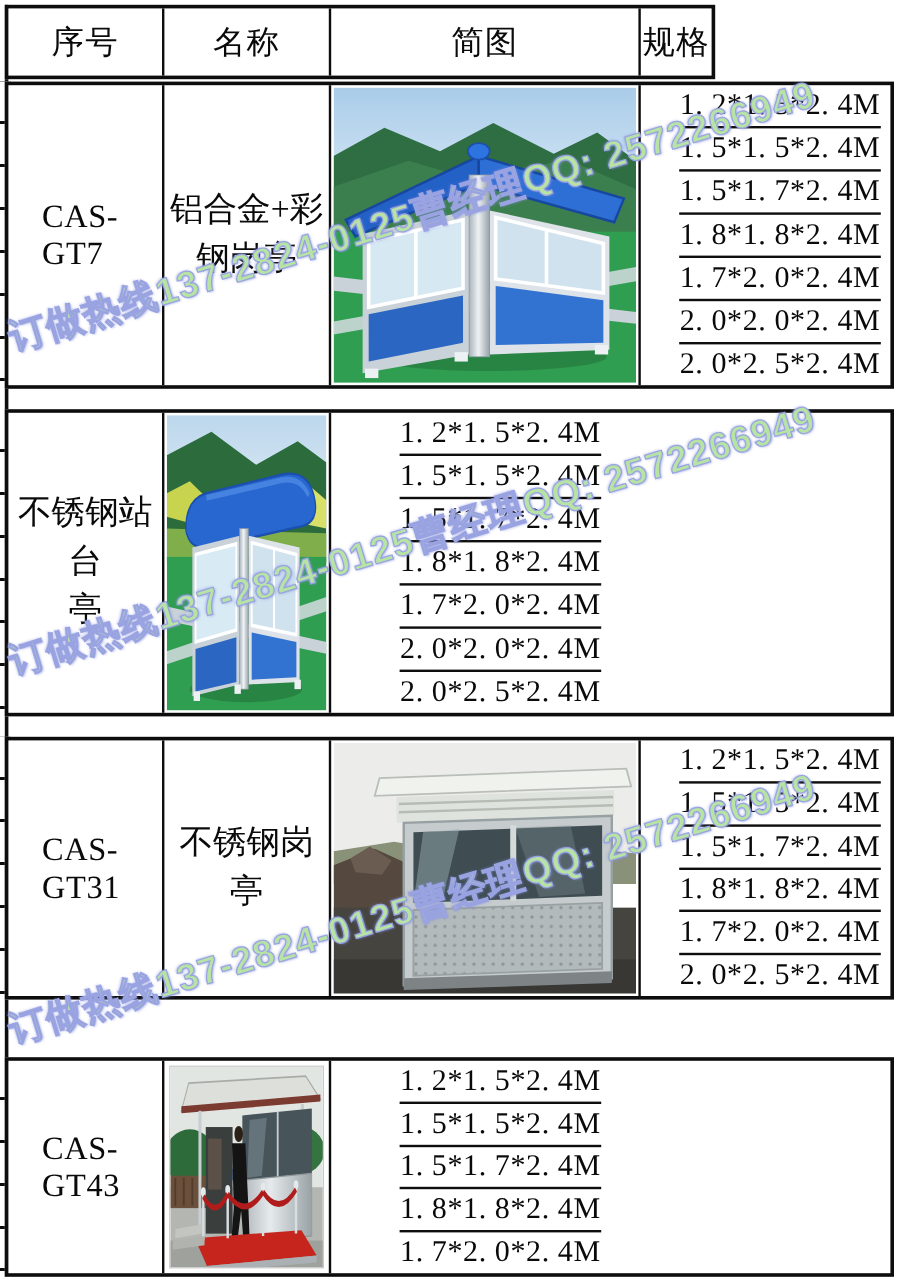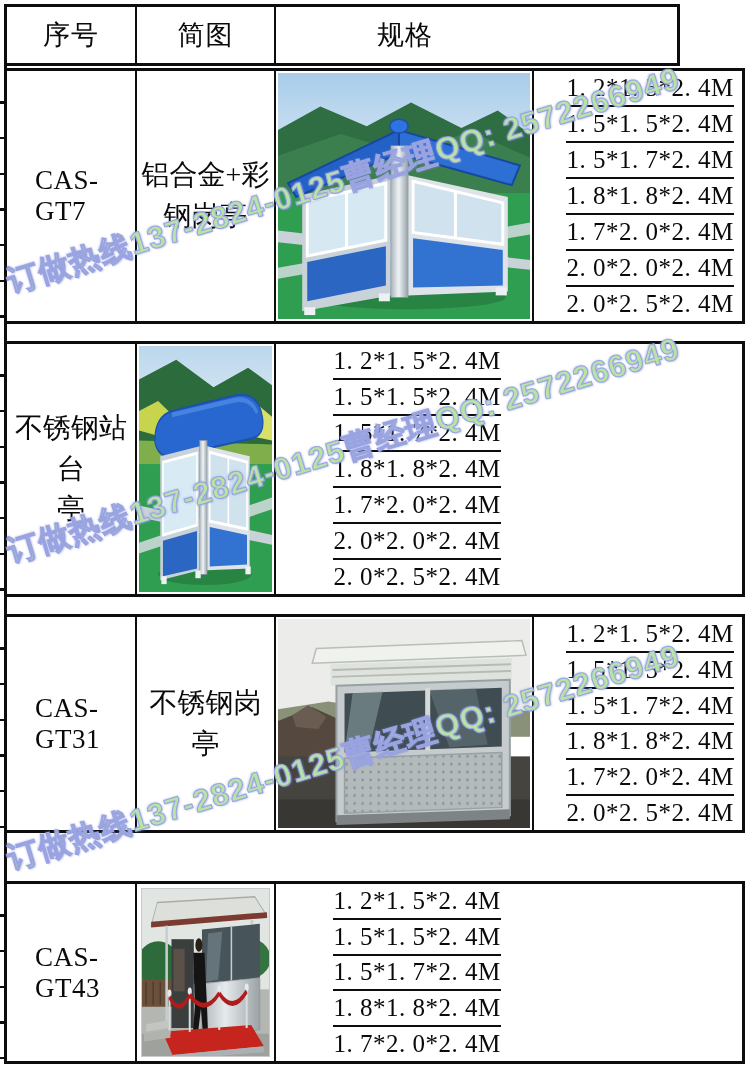--- a/index.html
+++ b/index.html
@@ -7,21 +7,21 @@
         font-family:"Liberation Serif","DejaVu Serif",serif;color:#0a0a0a;}
 
   
   .left-edge{position:absolute;left:4px;top:4px;width:3px;height:1060px;background:#0d0d0d;}
 
   
   .ticks{position:absolute;left:0;width:9px;
          background:repeating-linear-gradient(to bottom,transparent 0 33.2px,#0d0d0d 33.2px 35.7px);}
 
   
-  .hdr{position:absolute;left:4px;top:4px;width:676px;height:62px;border:3px solid #0d0d0d;
+  .hdr{position:absolute;left:4px;top:4px;width:592px;height:62px;border:3px solid #0d0d0d;
        box-sizing:border-box;display:grid;grid-template-columns:130px 139px 258px 1fr;background:#fff;}
   .hdr .hcell{border-right:2px solid #0d0d0d;display:flex;align-items:center;justify-content:center;
        font-size:27px;letter-spacing:1px;}
   .hdr .hcell:last-child{border-right:none;}
 
   
   .block{position:absolute;left:4px;width:741px;border:3px solid #0d0d0d;box-sizing:border-box;
          display:grid;grid-template-columns:130px 139px 258px 1fr;background:#fff;}
   .b1{top:68px;height:256px;}
   .b2{top:341px;height:256px;}
@@ -55,20 +55,21 @@
 <div class="page">
 
   <div class="left-edge"></div>
   <div class="ticks" style="top:68px;height:258px;"></div>
   <div class="ticks" style="top:341px;height:258px;"></div>
   <div class="ticks" style="top:614px;height:221px;"></div>
   <div class="ticks" style="top:881px;height:185px;"></div>
 
   <div class="hdr">
     <div class="hcell">序号</div>
+    <div class="hcell">名称</div>
     <div class="hcell">简图</div>
     <div class="hcell">规格</div>
   </div>
 
   <div class="block b1">
     <div class="cell code-cell">CAS-GT7</div>
     <div class="cell name-cell">铝合金+彩
 钢岗亭</div>
     <div class="cell img-cell">
       <div class="imgwrap">

